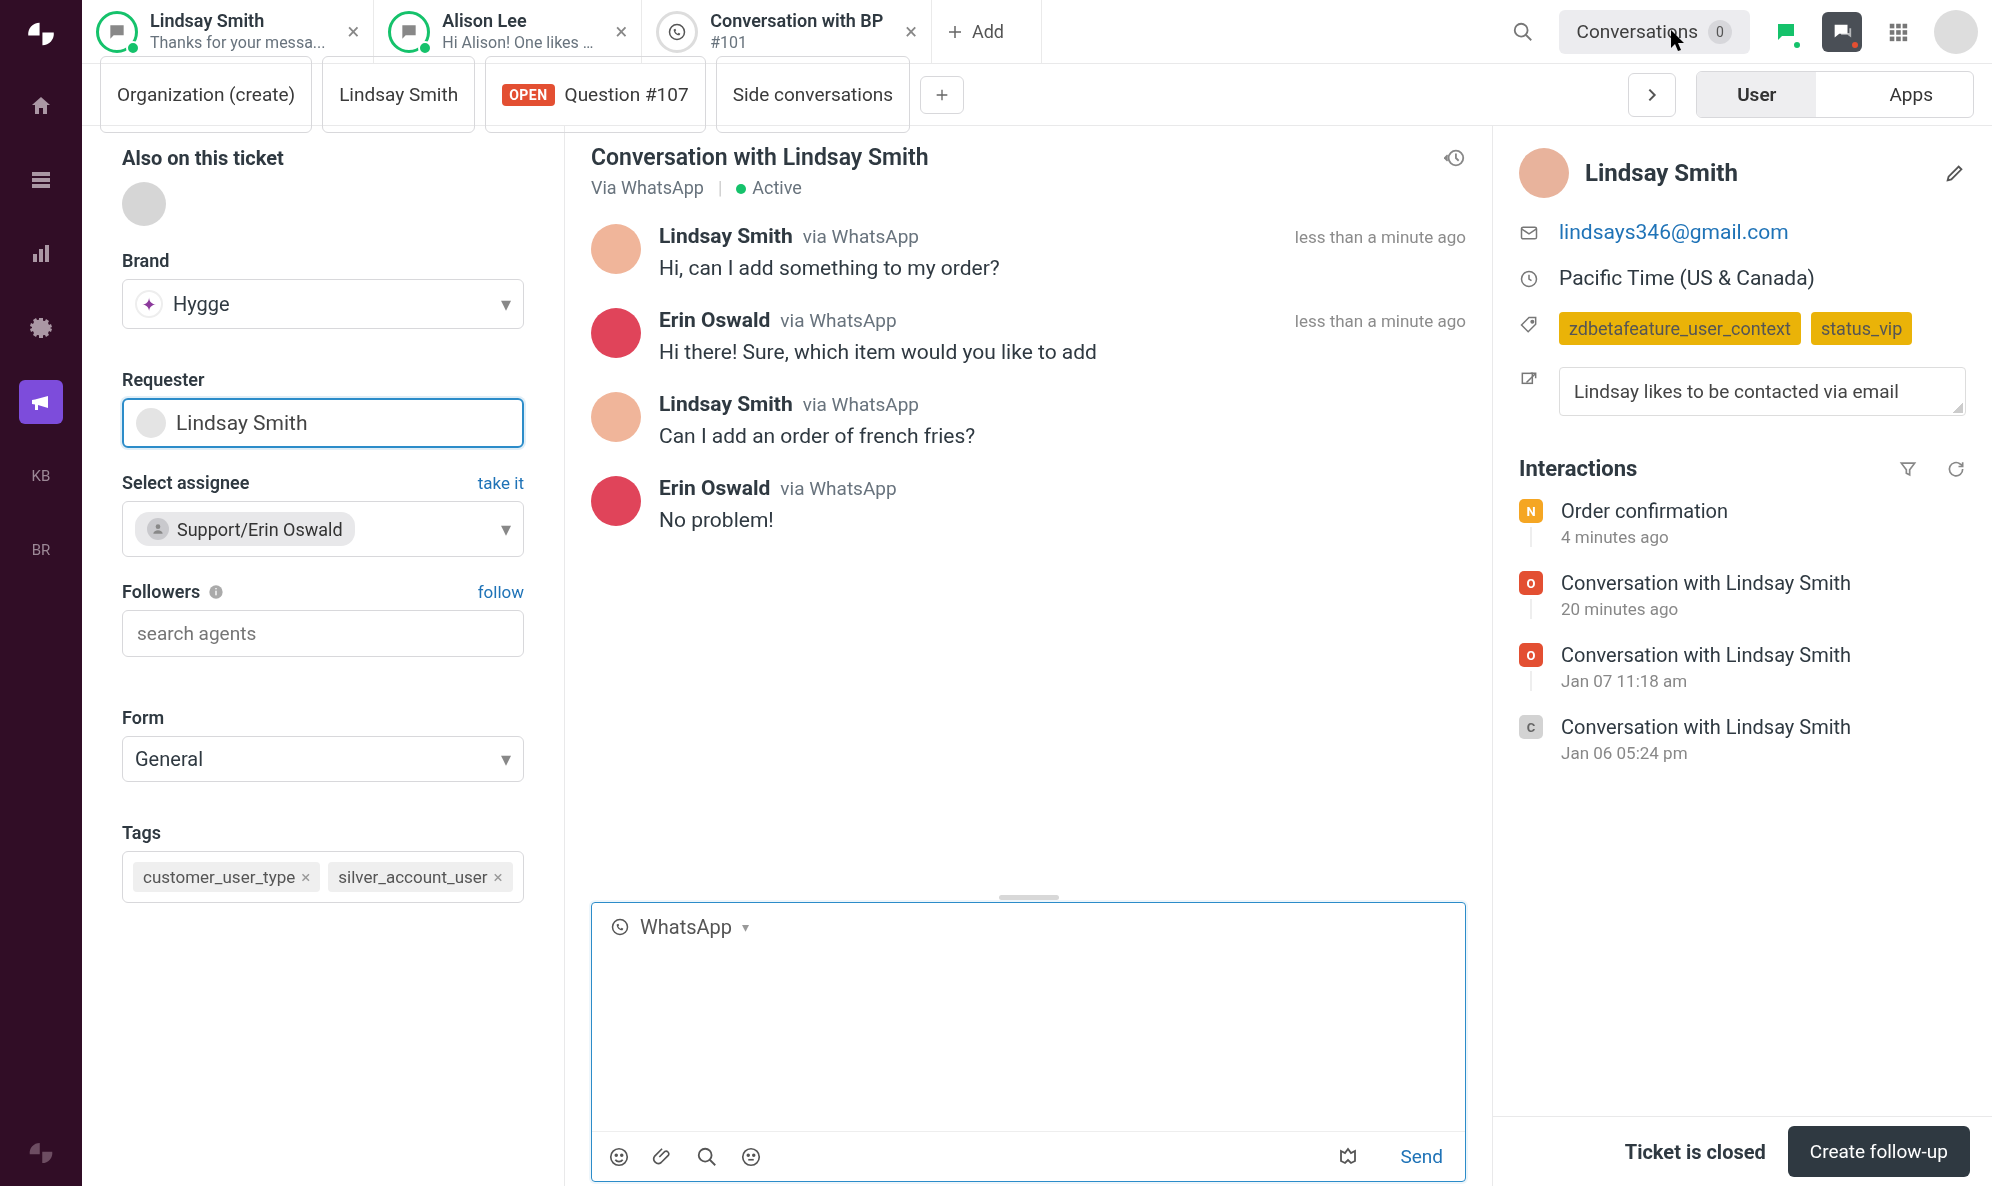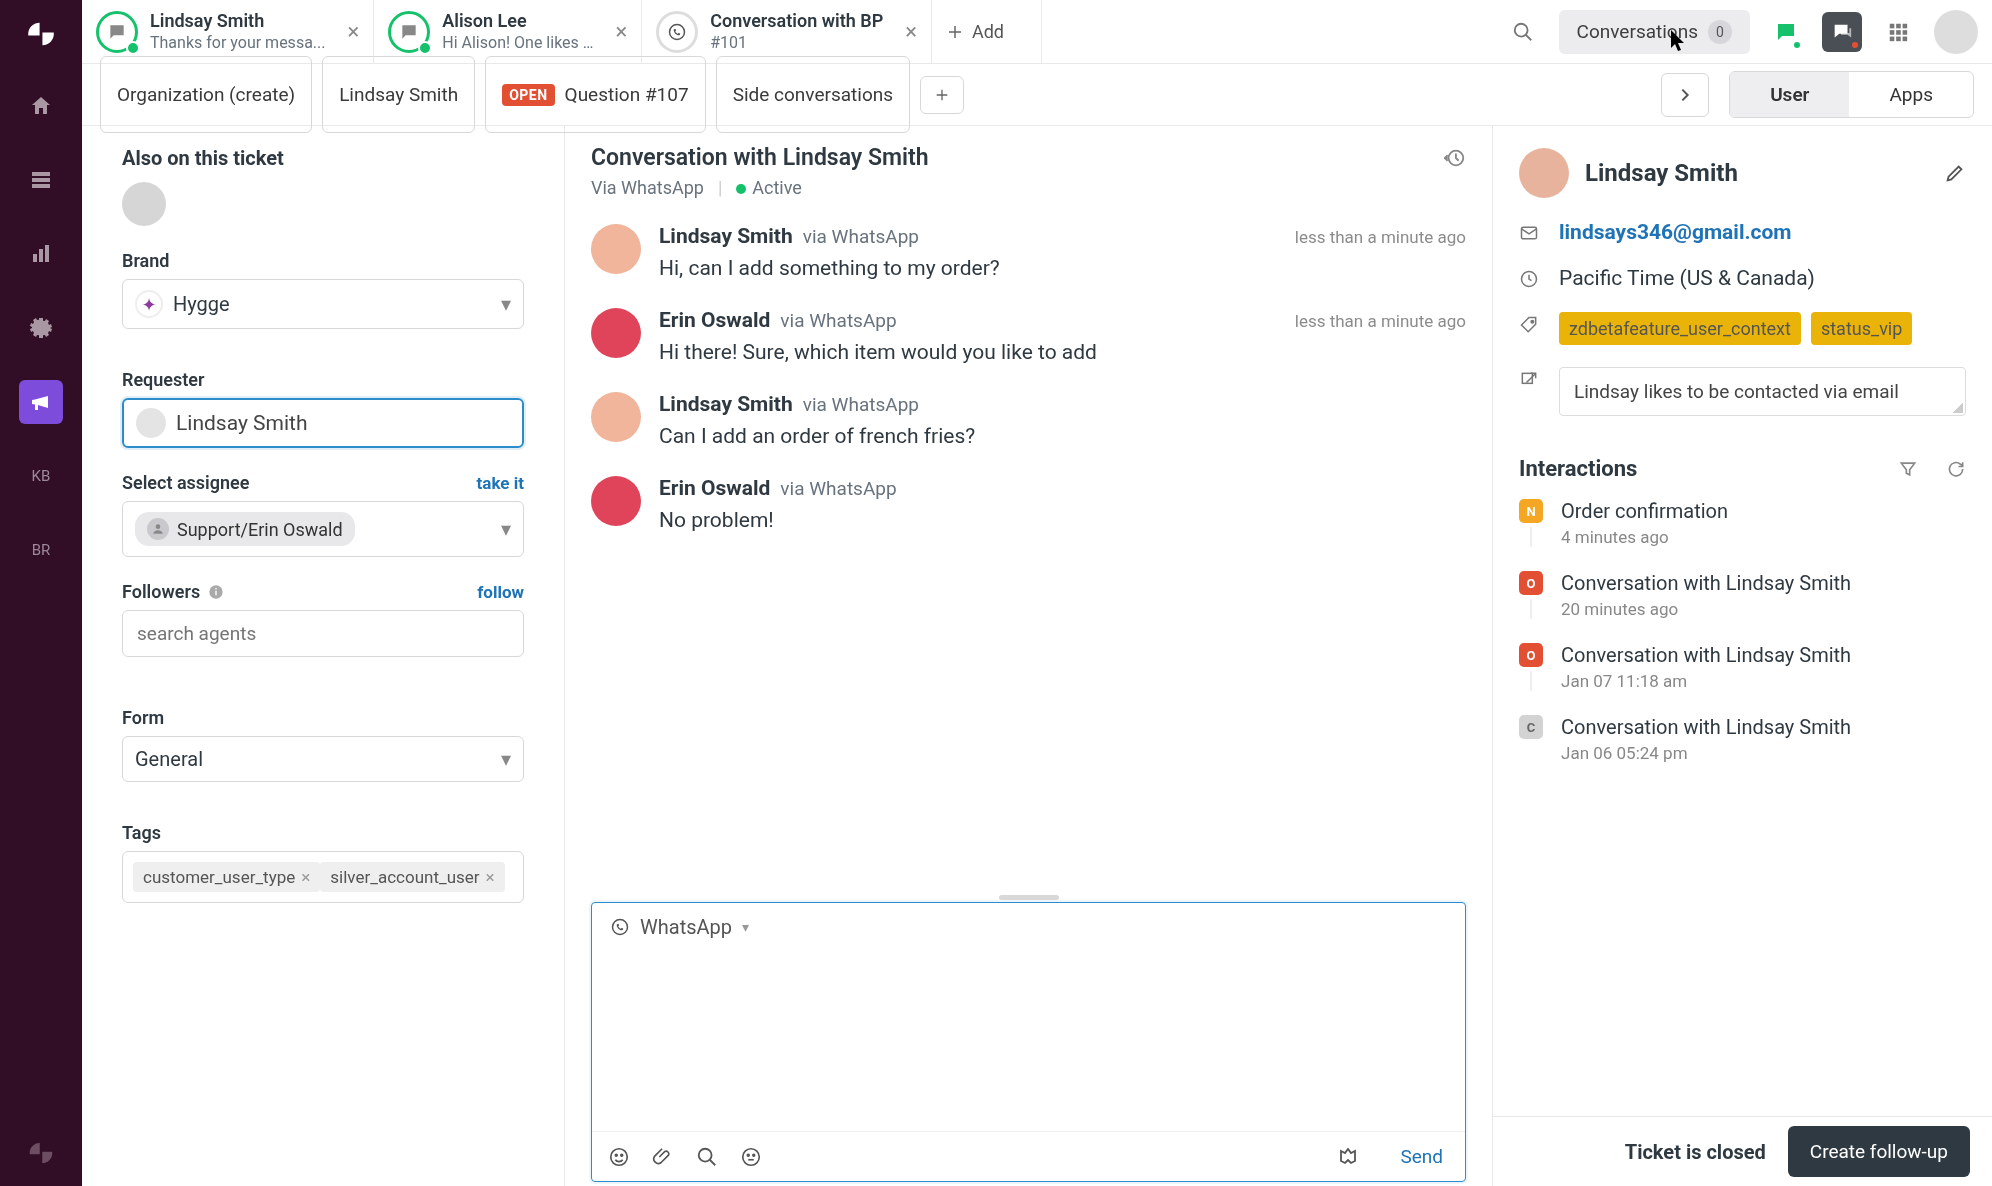--- a/index.html
+++ b/index.html
@@ -41,46 +41,46 @@
 .topbar .talk-btn { background:#4a4f56; color:#fff; }
 .topbar .talk-btn .dot-r { position:absolute; bottom:2px; right:2px; width:10px; height:10px; border-radius:50%; background:#e34f32; border:2px solid #4a4f56; }
 .topbar .avatar-circle { width:44px; height:44px; border-radius:50%; background:#ddd; }
 
 
 .subbar { display:flex; align-items:center; height:62px; border-bottom:1px solid #e9e9ea; padding:0 18px; gap:10px; position:relative;}
 .pill { border:1px solid #d8d8db; border-radius:6px; padding:26px 16px; font-size:19px; color:#3a3a3a; cursor:pointer; display:flex; align-items:center; gap:10px;}
 .open-badge { background:#e34f32; color:#fff; font-size:14px; font-weight:700; padding:3px 7px; border-radius:4px; letter-spacing:0.5px;}
 .subbar .icon-pill { width:44px; padding:10px 0; justify-content:center;}
 .subbar .spacer { flex:1; }
-.subbar .right-toggle { display:flex; border:1px solid #d8d8db; border-radius:6px; overflow:hidden; margin-left:10px;}
+.subbar .right-toggle { display:flex; border:1px solid #d8d8db; border-radius:6px; overflow:hidden; margin-left:10px;gap:33px;}
 .subbar .right-toggle .seg { padding:11px 40px; font-size:19px; cursor:pointer; color:#333;}
 .subbar .right-toggle .seg.active { background:#eeeef0; font-weight:600; }
 .subbar .chev-btn { border:1px solid #d8d8db; border-radius:6px; width:48px; height:44px; display:flex; align-items:center; justify-content:center; color:#555; cursor:pointer;}
 
 
 .columns { flex:1; display:flex; min-height:0; }
 .col-left { width: 483px; border-right:1px solid #e9e9ea; padding:20px 40px; overflow:auto; }
 .col-middle { flex:1; display:flex; flex-direction:column; min-width:0; }
 .col-right { width: 500px; border-left:1px solid #e9e9ea; display:flex; flex-direction:column; }
 
 
 .section-title { font-weight:700; color:#2f3941; font-size:20px; margin-bottom:12px;}
 .small-avatar { width:44px; height:44px; border-radius:50%; background:#d6d6d6; margin-bottom:24px; }
 .field-label { font-weight:600; color:#2f3941; font-size:18px; margin-top:22px; margin-bottom:8px; display:flex; align-items:center; gap:8px;}
 .select-box { border:1px solid #d8d8db; border-radius:6px; padding:10px 12px; display:flex; align-items:center; gap:10px; cursor:pointer; font-size:20px; color:#2f3941; position:relative;}
 .select-box .chev { margin-left:auto; color:#888; }
 .select-box .brand-ic { width:28px; height:28px; border-radius:50%; border:2px solid #eee; display:flex; align-items:center; justify-content:center; color:#8c3a9c; font-size:18px;}
 .requester-box { border:2px solid #2c8cc9; border-radius:6px; padding:8px 12px; display:flex; align-items:center; gap:10px; font-size:21px; color:#444; box-shadow:0 0 0 2px rgba(44,140,201,0.15);}
 .requester-box .av { width:30px; height:30px; border-radius:50%; background:#e4e4e4; }
 .assignee-row { display:flex; justify-content:space-between; align-items:center; }
-.link { color:#1f73b7; cursor:pointer; font-size:17px;font-weight:bold;}
+.link { color:#1f73b7; cursor:pointer; font-size:17px;}
 .chip { display:inline-flex; align-items:center; gap:8px; background:#e8e8ea; border-radius:14px; padding:6px 12px; font-size:18px; color:#333;}
 .chip .cav { width:22px; height:22px; border-radius:50%; background:#c9c9cd; display:flex; align-items:center; justify-content:center; color:#777;}
 .input-box { border:1px solid #d8d8db; border-radius:6px; padding:11px 14px; font-size:19px; color:#888; width:100%; }
-.tags-box { border:1px solid #d8d8db; border-radius:6px; padding:10px 10px; display:flex; flex-wrap:wrap; }
+.tags-box { border:1px solid #d8d8db; border-radius:6px; padding:10px 10px; display:flex; flex-wrap:wrap; gap:8px;}
 .tagchip { background:#efefef; border-radius:4px; padding:5px 10px; font-size:17px; color:#555; display:flex; align-items:center; gap:6px; cursor:pointer;}
 .tagchip .x { color:#999; }
 
 
 .conv-header { padding:18px 26px 8px; }
 .conv-header .title { font-size:23px; color:#2f3941; font-weight:600; display:flex; align-items:center; gap:12px;}
 .conv-header .hist { margin-left:auto; color:#888; cursor:pointer;}
 .conv-header .meta { margin-top:6px; display:flex; align-items:center; gap:14px; color:#68737d; font-size:18px;}
 .conv-header .meta .sep { color:#ccc; }
 .conv-header .meta .active .dot { display:inline-block; width:10px; height:10px; border-radius:50%; background:#15c26b; margin-right:6px;}

